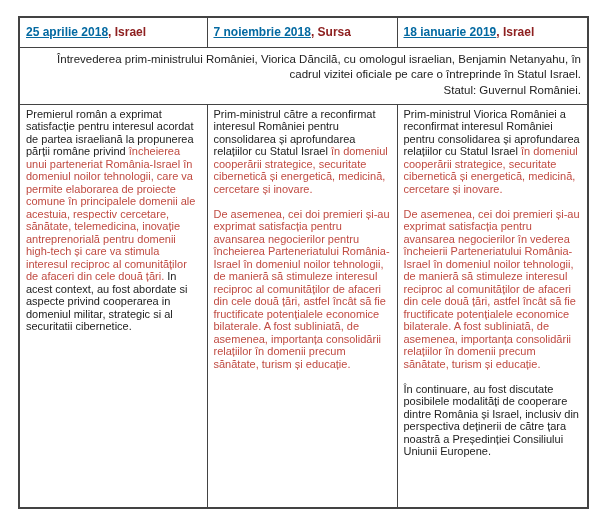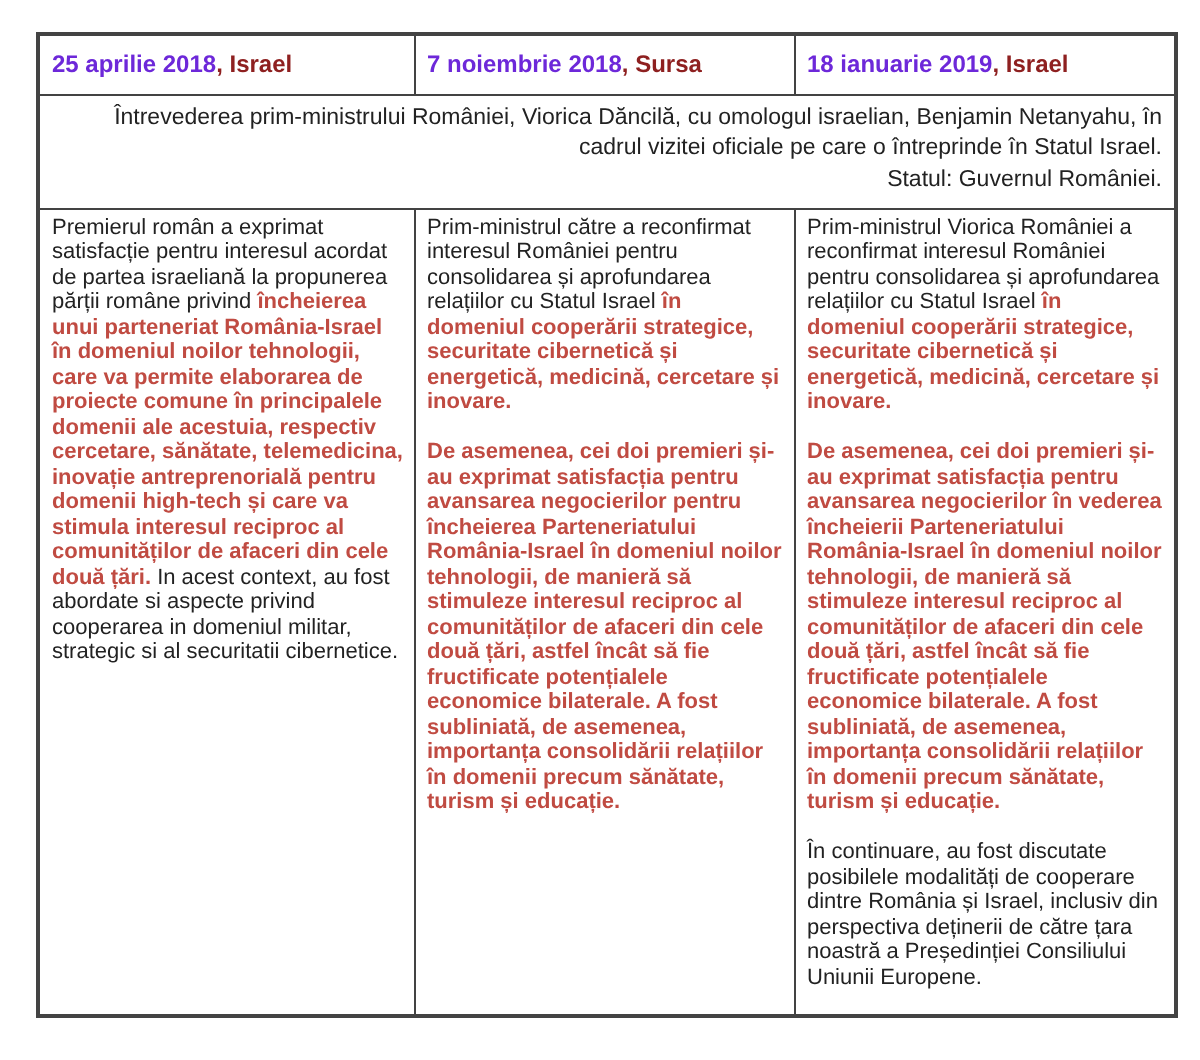--- a/index.html
+++ b/index.html
@@ -30,21 +30,22 @@
   tr.header-row td {
     height: 30px;
     vertical-align: middle;
     padding: 3px 6px;
     font-size: 12px;
     font-weight: bold;
     color: #8e2020;
     white-space: nowrap;
   }
   .date-link {
-    color: #6d28d9;
+    color: #0369a1;
+    text-decoration: underline;
     cursor: pointer;
   }
   .header-sep, .header-loc { color: #8e2020; text-decoration: none; }
   tr.summary-row td {
     height: 57px;
     padding: 4px 6px;
     font-size: 11.5px;
     line-height: 15.5px;
     color: #222222;
     text-align: right;
@@ -52,21 +53,21 @@
   tr.content-row td {
     height: 404px;
     padding: 3px 5px 0 6px;
     font-size: 11px;
     line-height: 12.5px;
     color: #222222;
   }
   .cell p { margin: 0; }
   .cell p + p { margin-top: 12.5px; }
   .b { font-weight: normal; color: #222222; }
-  .r { font-weight: bold; color: #c04b42; }
+  .r { font-weight: normal; color: #c04b42; }
 </style>
 </head>
 <body>
 
 <div class="page">
   <table class="doc-table">
     <colgroup>
       <col style="width:188px">
       <col style="width:190px">
       <col style="width:191px">

